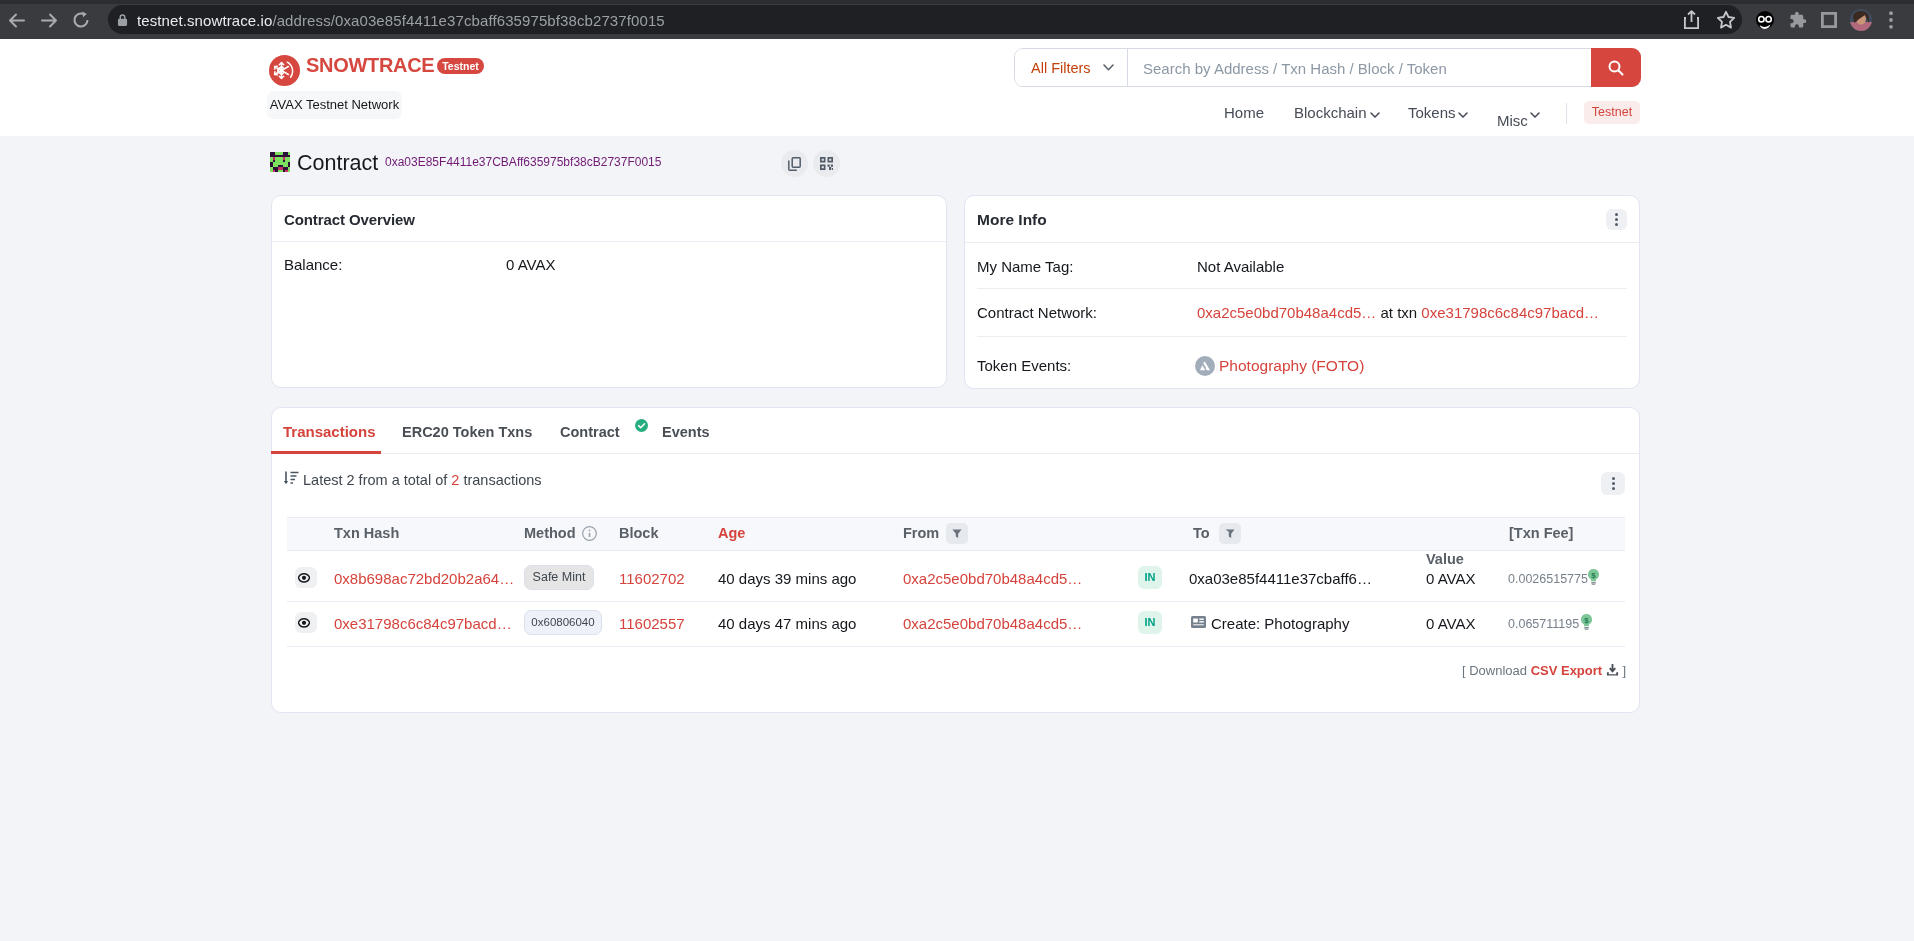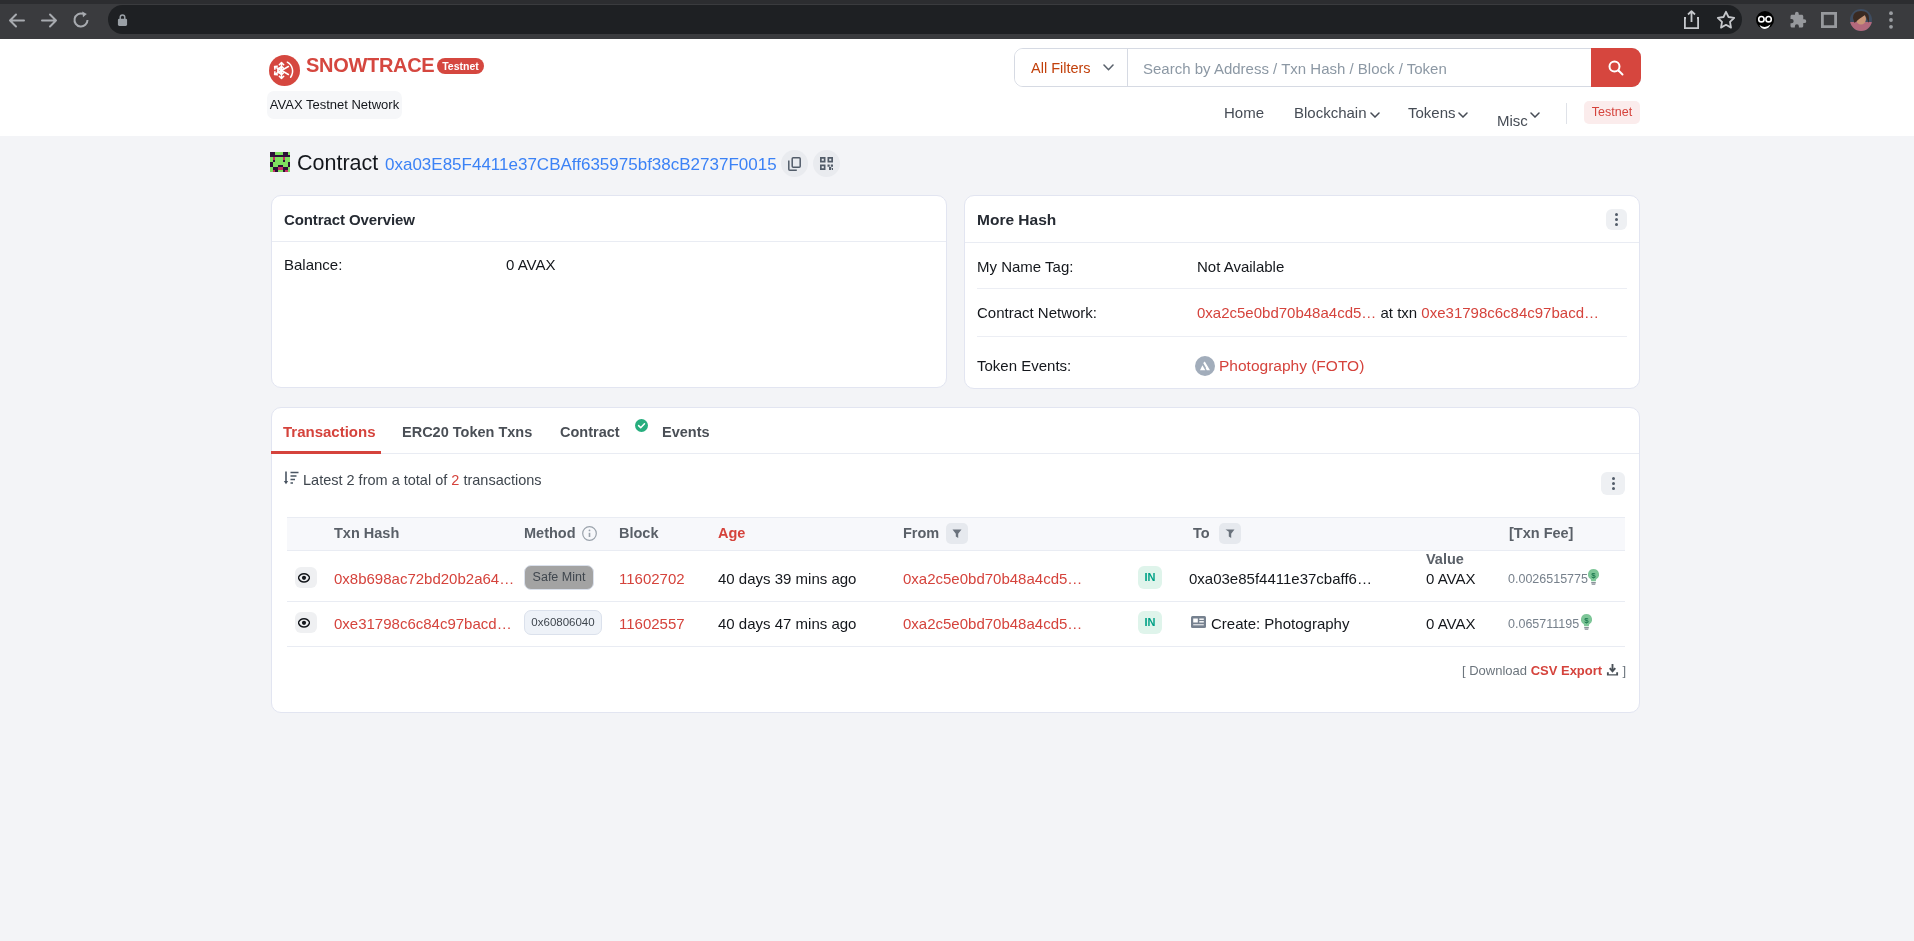--- a/index.html
+++ b/index.html
@@ -27,20 +27,21 @@
     <path d="M15.5 9 A6.5 6.5 0 1 1 11 2.8"></path>
     <path d="M10.2 0.5 L14.8 2.9 L11 6.3 Z" fill="#a8abb0" stroke="none"></path>
   </svg>
 
   <div class="abs" style="left:108px;top:5px;width:1634px;height:29px;background:#1e2023;border-radius:14.5px;"></div>
 
   <svg class="abs" style="left:117px;top:13px;" width="11" height="14" viewBox="0 0 12 15" fill="#9aa0a6">
     <rect x="1" y="6" width="10" height="8" rx="1.5"></rect>
     <path d="M3.5 7 V4.5 a2.5 2.5 0 0 1 5 0 V7" fill="none" stroke="#9aa0a6" stroke-width="1.6"></path>
   </svg>
+  <div class="abs" style="left:137px;top:12px;font-size:15px;color:#e9ebee;font-weight:500;letter-spacing:0.1px;">testnet.snowtrace.io<span style="color:#9aa0a6;font-weight:400;">/address/0xa03e85f4411e37cbaff635975bf38cb2737f0015</span></div>
 
   <svg class="abs" style="left:1683px;top:10px;" width="17" height="20" viewBox="0 0 17 20" fill="none" stroke="#c6c8cc" stroke-width="1.8">
     <path d="M3 8 H1.9 V18.2 H15.1 V8 H14"></path>
     <path d="M8.5 12 V1.5 M5 4.5 L8.5 1.2 L12 4.5" stroke-linejoin="round"></path>
   </svg>
 
   <svg class="abs" style="left:1716px;top:10px;" width="20" height="20" viewBox="0 0 20 20" fill="none" stroke="#c6c8cc" stroke-width="1.8" stroke-linejoin="round">
     <path d="M10 1.8 L12.5 7 L18.2 7.8 L14 11.9 L15 17.6 L10 14.8 L5 17.6 L6 11.9 L1.8 7.8 L7.5 7 Z"></path>
   </svg>
 
@@ -143,42 +144,42 @@
   <rect x="1" y="6" width="2" height="1" fill="#2d1038"></rect>
       <rect x="5" y="6" width="2" height="1" fill="#2d1038"></rect>
   <rect x="3" y="6" width="2" height="1" fill="#c43066"></rect>
   <rect x="1" y="7" width="1" height="1" fill="#c43066"></rect>
       <rect x="2" y="7" width="1" height="1" fill="#2d1038"></rect>
   <rect x="5" y="7" width="1" height="1" fill="#2d1038"></rect>
       <rect x="6" y="7" width="1" height="1" fill="#c43066"></rect>
   </g>
 </svg>
 <div class="abs" style="left:297px;top:151px;font-size:21.5px;color:#14171c;">Contract</div>
-<div class="abs" style="left:385px;top:155px;font-size:17px;color:#3b82f6;">0xa03E85F4411e37CBAff635975bf38cB2737F0015</div>
+<div class="abs" style="left:385px;top:155px;font-size:12px;color:#701a75;">0xa03E85F4411e37CBAff635975bf38cB2737F0015</div>
 <div class="abs" style="left:781px;top:150px;width:27px;height:27px;border-radius:50%;background:#e9ebef;"></div>
 <svg class="abs" style="left:788px;top:157px;" width="13" height="14" viewBox="0 0 13 14" fill="none" stroke="#525c69" stroke-width="1.5">
   <rect x="4.2" y="0.8" width="8" height="9.5" rx="1"></rect>
   <path d="M8.8 13.2 H1.8 a1 1 0 0 1 -1 -1 V3.4"></path>
 </svg>
 <div class="abs" style="left:813px;top:150px;width:27px;height:27px;border-radius:50%;background:#e9ebef;"></div>
 <svg class="abs" style="left:820px;top:157px;" width="13" height="13" viewBox="0 0 13 13" fill="#525c69">
   <path d="M0 0 h5.5 v5.5 h-5.5 Z M1.7 1.7 h2.1 v2.1 h-2.1 Z" fill-rule="evenodd"></path>
   <path d="M7.5 0 h5.5 v5.5 h-5.5 Z M9.2 1.7 h2.1 v2.1 h-2.1 Z" fill-rule="evenodd"></path>
   <path d="M0 7.5 h5.5 v5.5 h-5.5 Z M1.7 9.2 h2.1 v2.1 h-2.1 Z" fill-rule="evenodd"></path>
   <path d="M7.5 7.5 h2.2 v2.2 h-2.2 Z M10.8 7.5 h2.2 v2.2 h-2.2 Z M9 10 h2.2 v3 h-2.2 Z M11.8 11 h1.2 v2.2 h-1.2 Z"></path>
 </svg>
 
 <div class="card" style="left:271px;top:195px;width:676px;height:193px;"></div>
 <div class="abs" style="left:284px;top:211px;font-size:15px;font-weight:bold;color:#262b33;letter-spacing:-0.1px;">Contract Overview</div>
 <div class="abs" style="left:272px;top:241px;width:674px;height:1px;background:#e9ecf3;"></div>
 <div class="abs" style="left:284px;top:256px;font-size:15px;color:#14171c;">Balance:</div>
 <div class="abs" style="left:506px;top:256px;font-size:15px;color:#14171c;">0 AVAX</div>
 
 <div class="card" style="left:964px;top:195px;width:676px;height:194px;"></div>
-<div class="abs" style="left:977px;top:211px;font-size:15.5px;font-weight:bold;color:#262b33;">More Hash</div>
+<div class="abs" style="left:977px;top:211px;font-size:15.5px;font-weight:bold;color:#262b33;">More Info</div>
 <div class="abs" style="left:1606px;top:209px;width:21px;height:21px;background:#eef0f3;border-radius:6px;"></div>
 <svg class="abs" style="left:1615px;top:213px;" width="3" height="13" viewBox="0 0 3 13" fill="#525c69">
     <circle cx="1.5" cy="1.5" r="1.5"></circle>
     <circle cx="1.5" cy="6.5" r="1.5"></circle>
     <circle cx="1.5" cy="11.5" r="1.5"></circle>
   </svg>
 <div class="abs" style="left:965px;top:242px;width:674px;height:1px;background:#e9ecf3;"></div>
 <div class="abs" style="left:977px;top:258px;font-size:15px;color:#14171c;">My Name Tag:</div>
 <div class="abs" style="left:1197px;top:258px;font-size:15px;color:#14171c;">Not Available</div>
 <div class="abs" style="left:977px;top:288px;width:650px;height:1px;background:#eceef4;"></div>
@@ -239,21 +240,21 @@
   </svg>
 <div class="abs" style="left:1426px;top:551px;font-size:14.5px;font-weight:bold;color:#5a6068;">Value</div>
 <div class="abs" style="left:1509px;top:525px;font-size:14.5px;font-weight:bold;color:#5a6068;">[Txn Fee]</div>
 
 <div class="abs" style="left:295px;top:567px;width:22px;height:21px;background:#eff0f2;border-radius:6px;"></div>
 <svg class="abs" style="left:298px;top:573px;" width="12" height="10" viewBox="0 0 12 10">
     <path d="M6 0.7 C8.9 0.7 11 2.8 11.6 4.8 C11 6.8 8.9 9 6 9 C3.1 9 1 6.8 0.4 4.8 C1 2.8 3.1 0.7 6 0.7 Z" fill="none" stroke="#14171c" stroke-width="1.4"></path>
     <circle cx="6" cy="4.8" r="2.1" fill="#14171c"></circle>
   </svg>
 <div class="abs" style="left:334px;top:570px;font-size:15px;color:#d5433c;">0x8b698ac72bd20b2a64…</div>
-<div class="abs" style="left:524px;top:565px;width:70px;height:25px;background:#a3a3a3;border:1px solid #dbe1ec;border-radius:7px;font-size:12.5px;color:#3f464e;text-align:center;line-height:23px;">Safe Mint</div>
+<div class="abs" style="left:524px;top:565px;width:70px;height:25px;background:#e5e5e5;border:1px solid #dbe1ec;border-radius:7px;font-size:12.5px;color:#3f464e;text-align:center;line-height:23px;">Safe Mint</div>
 <div class="abs" style="left:619px;top:570px;font-size:15px;color:#d5433c;">11602702</div>
 <div class="abs" style="left:718px;top:570px;font-size:15px;color:#14171c;">40 days 39 mins ago</div>
 <div class="abs" style="left:903px;top:570px;font-size:15px;color:#d5433c;">0xa2c5e0bd70b48a4cd5…</div>
 <div class="abs" style="left:1138px;top:566px;width:24px;height:23px;background:#dff4eb;border-radius:6px;font-size:11px;font-weight:bold;color:#00a186;text-align:center;line-height:23px;">IN</div>
 <div class="abs" style="left:1189px;top:570px;font-size:15px;color:#14171c;">0xa03e85f4411e37cbaff6…</div>
 <div class="abs" style="left:1426px;top:570px;font-size:15px;color:#14171c;">0 AVAX</div>
 <div class="abs" style="left:1508px;top:572px;font-size:12.5px;color:#77818c;">0.0026515775</div>
 <svg class="abs" style="left:1588px;top:569px;" width="11" height="16" viewBox="0 0 11 16">
     <path d="M5.5 0 a5.5 5.5 0 0 1 2.7 10.3 l-0.4 2 H3.2 l-0.4 -2 A5.5 5.5 0 0 1 5.5 0 Z" fill="#7ec698"></path>
     <text x="5.5" y="8.6" font-size="8" font-weight="bold" fill="#1d7a4f" text-anchor="middle" font-family="Liberation Sans">$</text>

